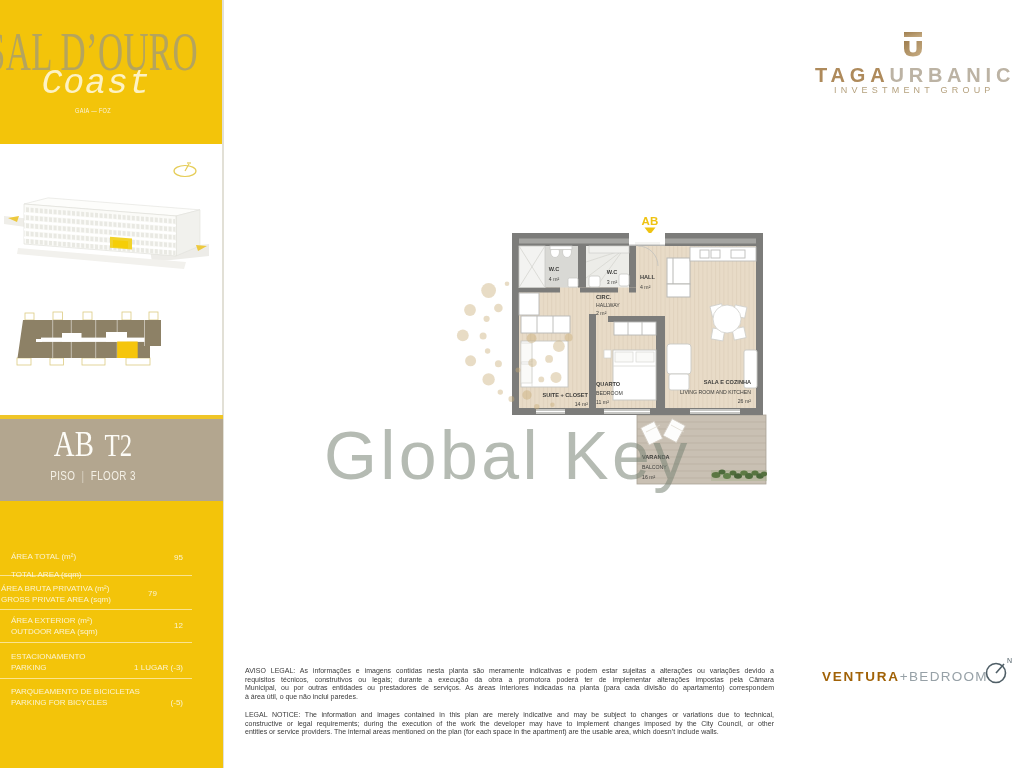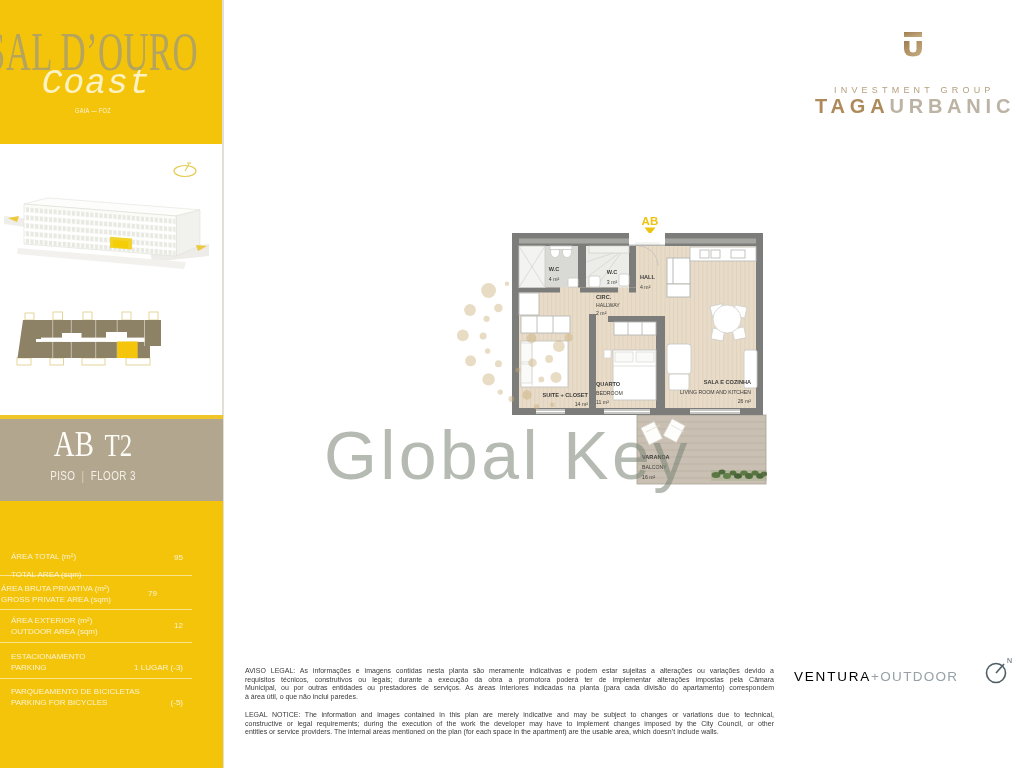--- a/index.html
+++ b/index.html
@@ -145,21 +145,21 @@
       <linearGradient id="br" x1="0" y1="0" x2="1" y2="1">
         <stop offset="0" stop-color="#9F7E4F"></stop>
           <stop offset="1" stop-color="#C8AE85"></stop>
       </linearGradient>
     </defs>
     <rect x="2" y="0" width="18" height="5" fill="url(#br)"></rect>
     <path d="M2 9 L7.5 9 L7.5 17 Q7.5 20.5 11 20.5 Q14.5 20.5 14.5 17 L14.5 9 L20 9 L20 16.5 Q20 24.5 11 24.5 Q2 24.5 2 16.5 Z" fill="url(#br)"></path>
   </svg>
 
   <div class="abs" style="left:35px;top:64px;font-size:20px;font-weight:bold;letter-spacing:4.8px;
-       color:#AE8A5B;white-space:nowrap;margin-top:31px;">TAGA<span style="color:#BCB3A4;">URBANIC</span></div>
+       color:#AE8A5B;white-space:nowrap;">TAGA<span style="color:#BCB3A4;">URBANIC</span></div>
 
   <div class="abs" style="left:54px;top:85px;font-size:9px;letter-spacing:4.2px;color:#B5A17E;
        white-space:nowrap;">INVESTMENT GROUP</div>
 </div>
 
 <svg id="plan" class="abs" style="left:505px;top:210px;" width="270" height="290" viewBox="0 0 270 290">
 
   <text x="145" y="14.5" font-size="11.5" font-weight="bold" fill="#EFC312" text-anchor="middle" letter-spacing="0.3">AB</text>
   <polygon points="139.5,17.5 150.5,17.5 145,24.5" fill="#EFC312"></polygon>
 
@@ -414,20 +414,20 @@
   <div>à área útil, o que não inclui paredes.</div>
 </div>
 
 <div class="abs" style="left:245px;top:711px;width:529px;font-size:7px;line-height:8.7px;color:#3A3A3A;">
   <div style="text-align:justify;text-align-last:justify;">LEGAL NOTICE: The information and images contained in this plan are merely indicative and may be subject to changes or variations due to technical,</div>
   <div style="text-align:justify;text-align-last:justify;">constructive or legal requirements; during the execution of the work the developer may have to implement changes imposed by the City Council, or other</div>
   <div>entities or service providers. The internal areas mentioned on the plan (for each space in the apartment) are the usable area, which doesn’t include walls.</div>
 </div>
 
 <div class="abs" style="left:794px;top:669px;font-size:13.5px;white-space:nowrap;">
-  <span style="font-weight:normal;letter-spacing:1.8px;color:#000000;">VENTURA</span><span style="color:#97A1A7;letter-spacing:1.3px;">+OUTDOOR</span>
+  <span style="font-weight:bold;letter-spacing:1.8px;color:#a16207;margin-left:28px;">VENTURA</span><span style="color:#97A1A7;letter-spacing:1.3px;">+BEDROOM</span>
 </div>
 
 <svg class="abs" style="left:980px;top:652px;" width="36" height="40" viewBox="0 0 36 40">
   <circle cx="16" cy="21" r="9.5" fill="none" stroke="#4F5E66" stroke-width="1.6"></circle>
   <line x1="16" y1="21" x2="24" y2="12" stroke="#4F5E66" stroke-width="1.6"></line>
   <text x="27" y="11" font-size="7" fill="#4F5E66" font-family="Liberation Sans, sans-serif">N</text>
 </svg>
 
 </body></html>

